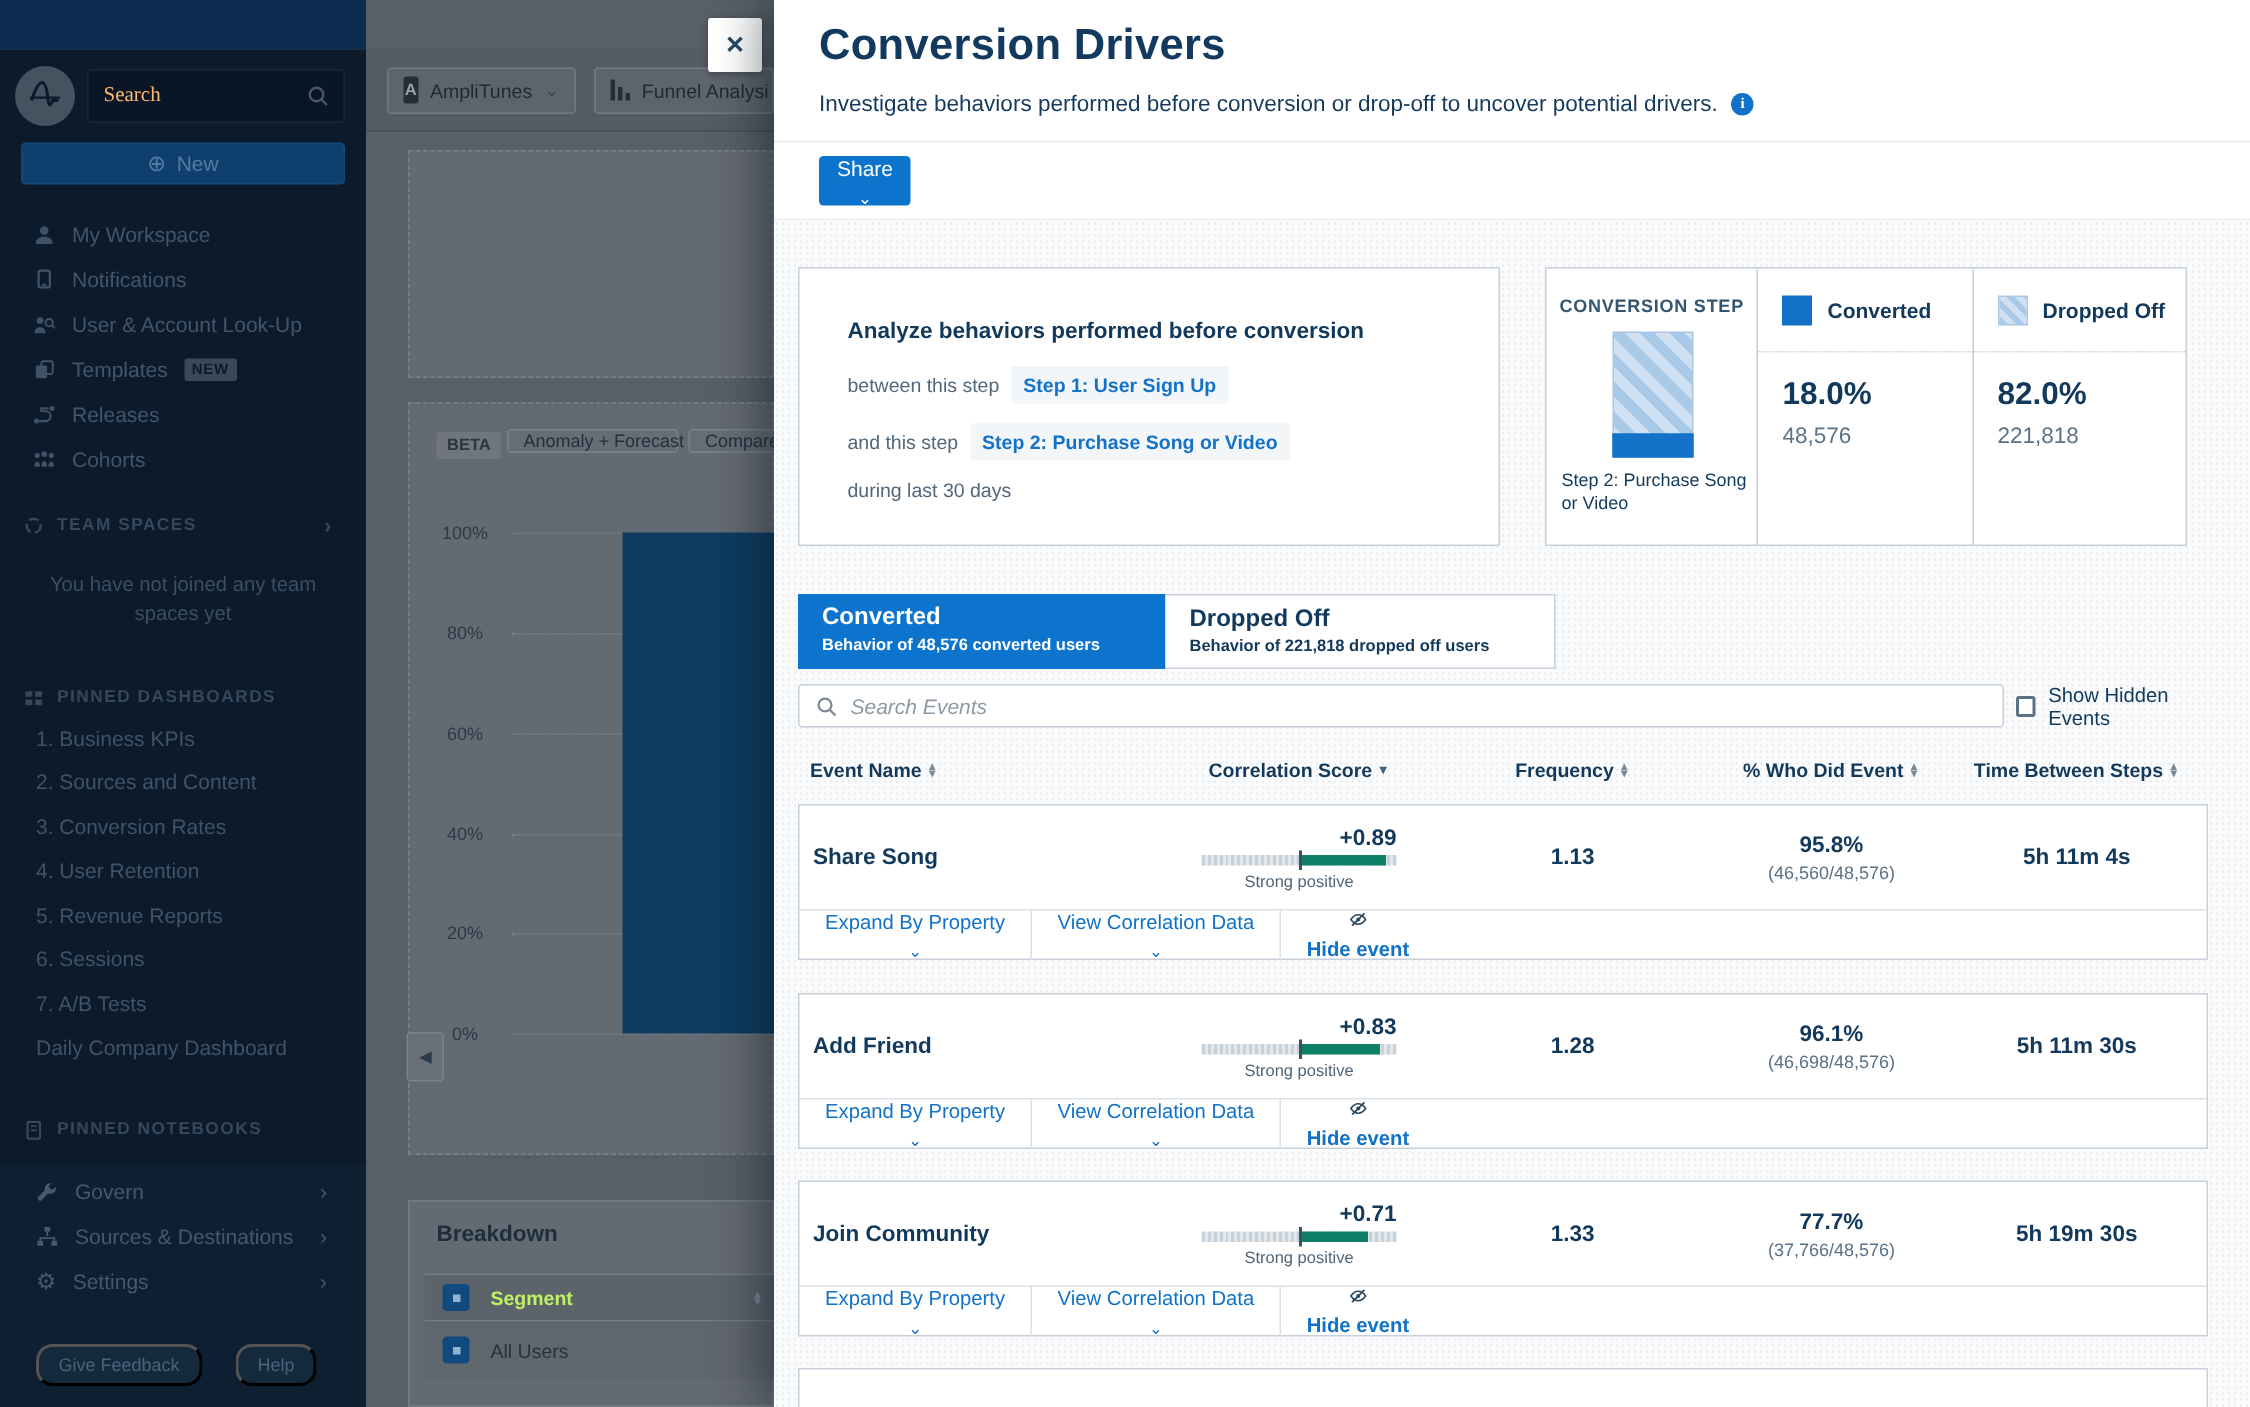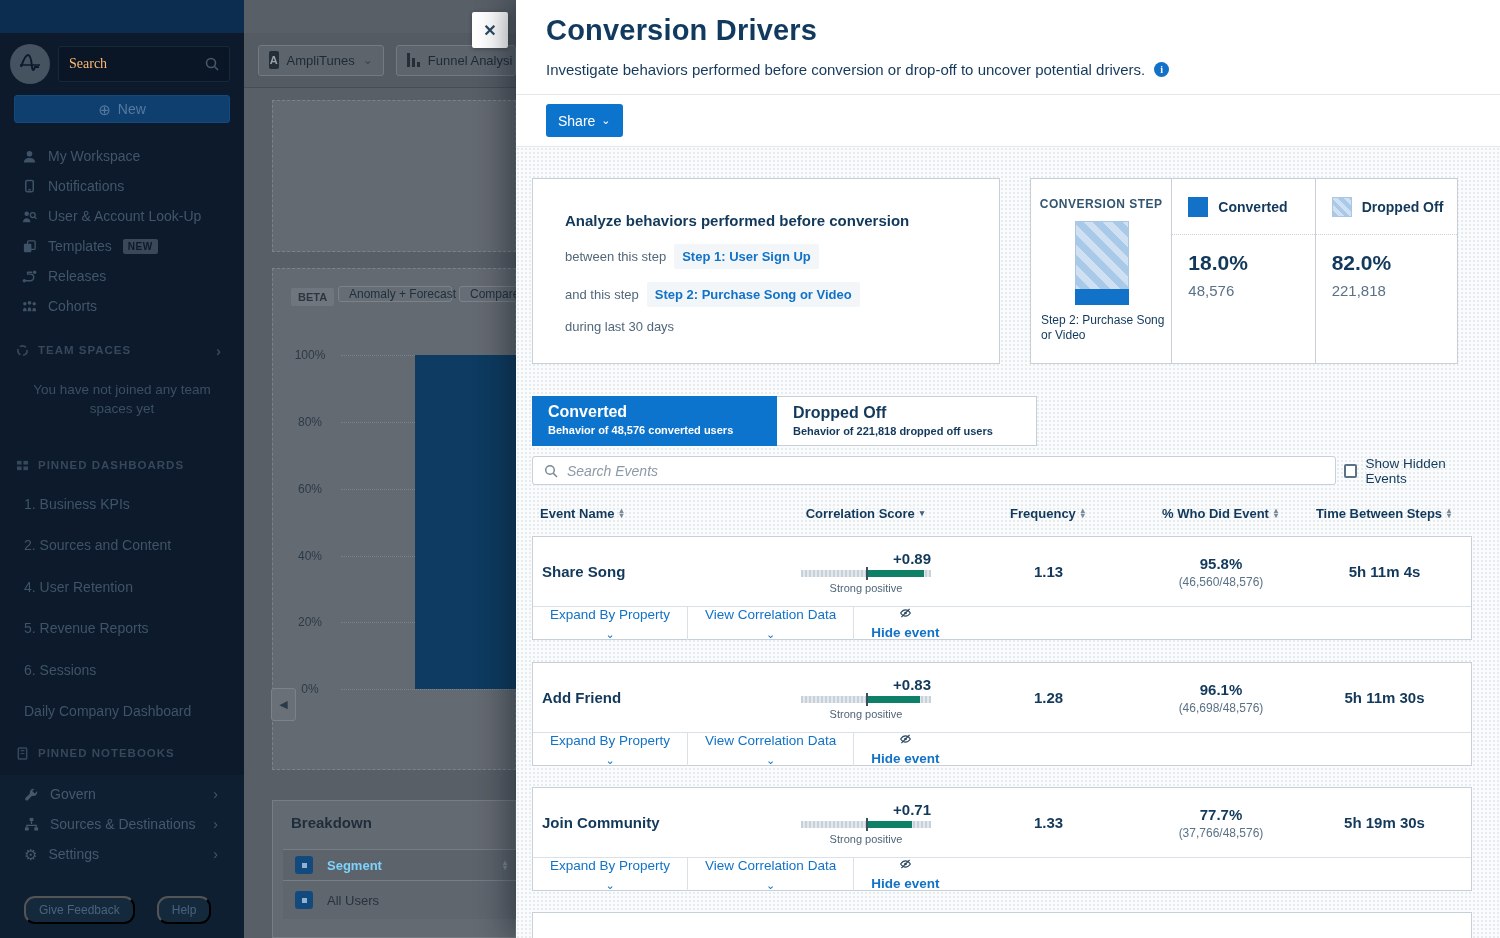--- a/index.html
+++ b/index.html
@@ -20,21 +20,21 @@
   .btn-new .plus { font-size:15px; line-height:1; color:#55799f; }
   .nav { position:absolute; left:0; top:108px; width:244px; }
   .nav-item { display:flex; align-items:center; gap:11px; height:30px; padding-left:22px; font-size:14px; color:#41566b; }
   .nav-item svg { flex:0 0 auto; }
   .badge-new { background:#3a4857; color:#0c1a2b; font-size:10px; font-weight:bold; padding:2px 5px; border-radius:2px; letter-spacing:.5px; }
   .sec-head { display:flex; align-items:center; gap:9px; padding-left:16px; height:24px; font-size:11.5px; font-weight:bold; letter-spacing:1px; color:#35485c; }
   .sec-head .chev { margin-left:auto; margin-right:22px; font-size:15px; color:#35485c; }
   .team-spaces { position:absolute; top:305px; width:244px; }
   .team-empty { margin:18px 26px 0; text-align:center; font-size:13.5px; line-height:19px; color:#3b4f63; }
   .pinned-dash { position:absolute; top:420px; width:244px; }
-  .pin-item { height:29.5px; display:flex; align-items:center; padding-left:24px; font-size:14px; color:#3f5468;margin-top:12px; }
+  .pin-item { height:29.5px; display:flex; align-items:center; padding-left:24px; font-size:14px; color:#3f5468; }
   .pinned-notes { position:absolute; top:708px; width:244px; }
   .side-bottom { position:absolute; left:0; top:742px; width:244px; height:163px; background:#0e1f31; }
   .bot-item { display:flex; align-items:center; gap:11px; height:30px; padding-left:24px; font-size:14px; color:#44596d; }
   .bot-item:first-child { margin-top:4px; }
   .bot-item .chev { margin-left:auto; margin-right:26px; font-size:14px; }
   .pills { position:absolute; left:24px; bottom:14px; display:flex; gap:22px; }
   .pill { background:#15293d; color:#4a637c; font-size:12px; border-radius:11px; padding:5px 13px; }
 
   
   .bgdash { position:absolute; left:244px; top:0; width:272px; height:938px; background:#585f66; }
@@ -51,37 +51,37 @@
   .tickrow { position:absolute; left:0; width:244px; height:1px; }
   .tickrow .lbl { position:absolute; left:18px; top:-7px; width:38px; text-align:center; font-size:12px; color:#2b3a49; }
   .tickrow .grid { position:absolute; left:68px; right:0; top:0; border-top:1px dotted #78828c; }
   .funnel-bar { position:absolute; left:142px; top:86px; width:102px; height:334px; background:#0d3b61; }
   .collapse-btn { position:absolute; left:-2px; top:419px; width:25px; height:33px; background:#6a7077; border:1px solid #7b828a; border-radius:3px; display:flex; align-items:center; justify-content:center; color:#2b3a49; font-size:11px; }
   .bg-breakdown { position:absolute; left:28px; top:800px; width:244px; height:138px; background:#646a71; border:1px solid #757d85; }
   .bd-title { position:absolute; left:18px; top:13px; font-size:15px; font-weight:bold; color:#1e2d3b; }
   .bd-row { position:absolute; left:10px; width:234px; display:flex; align-items:center; gap:14px; padding-left:12px; }
   .bd-head { top:48px; height:32px; background:#5c636b; border-top:1px solid #757d85; border-bottom:1px solid #757d85; font-weight:bold; }
   .bd-data { top:80px; height:38px; background:#60666e; }
-  .bd-row .txt { font-size:13px; color:#7dd3fc; }
+  .bd-row .txt { font-size:13px; color:#bef264; }
   .bd-data .txt { font-weight:normal; color:#26323e; }
   .blue-sq { width:18px; height:18px; border-radius:3px; background:#134a7e; display:flex; align-items:center; justify-content:center; }
   .blue-sq i { display:block; width:5px; height:5px; background:#8fb3d1; }
   .bd-sort { margin-left:auto; margin-right:10px; color:#2b3a49; }
 
   
   .modal-close { position:absolute; left:472px; top:12px; width:36px; height:36px; background:#fff; border:none; border-radius:2px; box-shadow:0 1px 4px rgba(0,0,0,.3); color:#2c4a63; font-size:16px; font-weight:bold; display:flex; align-items:center; justify-content:center; cursor:pointer; }
 
   
   .modal { position:absolute; left:516px; top:0; width:984px; height:938px; background:#fff; box-shadow:-10px 0 28px rgba(10,20,30,.45); }
   .m-header { position:absolute; left:0; top:0; width:100%; height:95px; background:#fff; border-bottom:1px solid #e4e8eb; }
   .m-title { position:absolute; left:30px; top:14px; font-size:29px; font-weight:bold; color:#123a5f; letter-spacing:.2px; }
   .m-sub { position:absolute; left:30px; top:61px; font-size:15px; color:#15395c; display:flex; align-items:center; gap:9px; }
   .info-icon { width:15px; height:15px; border-radius:50%; background:#1272c7; color:#fff; font-size:10px; font-weight:bold; display:inline-flex; align-items:center; justify-content:center; font-family:"Liberation Serif", serif; }
   .m-sharerow { position:absolute; left:0; top:95px; width:100%; height:52px; background:#fff; border-bottom:1px solid #e4e8eb; }
-  .btn-share { position:absolute; left:30px; top:9px; height:33px; background:#0d74ce; color:#fff; border:none; border-radius:3px; font-size:14px; padding:0 12px; display:flex; align-items:center; gap:6px; cursor:pointer; font-family:inherit; }
+  .btn-share { position:absolute; left:30px; top:9px; height:33px; background:#0d74ce; color:#fff; border:none; border-radius:3px; font-size:14px; padding:0 12px; display:flex; align-items:center; gap:6px; cursor:pointer; font-family:inherit;flex-direction:column; }
   .btn-share .caret { font-size:11px; }
   .m-body { position:absolute; left:0; top:147px; width:100%; height:791px;
             background-color:#fafbfc;
             background-image:radial-gradient(#e7ebee 1px, transparent 1px);
             background-size:4px 4px; }
 
   .analyze-card { position:absolute; left:16px; top:31px; width:468px; height:186px; background:#fff; border:1px solid #c7d0d9; }
   .an-head { position:absolute; left:32px; top:33px; font-size:15px; font-weight:bold; color:#12395b; }
   .an-line { position:absolute; left:32px; font-size:13px; color:#51677a; display:flex; align-items:center; gap:8px; }
   .step-link { color:#1272c7; font-weight:bold; background:#f2f6f9; padding:5px 8px; border-radius:2px; white-space:nowrap; }
@@ -240,23 +240,25 @@
         <svg width="13" height="13" viewBox="0 0 14 14">
             <rect x="1" y="2" width="5" height="4" fill="#35485c"></rect>
             <rect x="8" y="2" width="5" height="4" fill="#35485c"></rect>
             <rect x="1" y="8" width="5" height="4" fill="#35485c"></rect>
             <rect x="8" y="8" width="5" height="4" fill="#35485c"></rect>
           </svg>
         <span>PINNED DASHBOARDS</span>
       </div>
       <div class="pin-item">1. Business KPIs</div>
       <div class="pin-item">2. Sources and Content</div>
+      <div class="pin-item">3. Conversion Rates</div>
       <div class="pin-item">4. User Retention</div>
       <div class="pin-item">5. Revenue Reports</div>
       <div class="pin-item">6. Sessions</div>
+      <div class="pin-item">7. A/B Tests</div>
       <div class="pin-item">Daily Company Dashboard</div>
     </div>
 
     <div class="pinned-notes">
       <div class="sec-head">
         <svg width="13" height="13" viewBox="0 0 14 14">
             <rect x="2.5" y="1" width="9" height="12" rx="1" fill="none" stroke="#35485c" stroke-width="1.6"></rect>
             <path d="M5 4 h4 M5 7 h4" stroke="#35485c" stroke-width="1.3"></path>
           </svg>
         <span>PINNED NOTEBOOKS</span>

